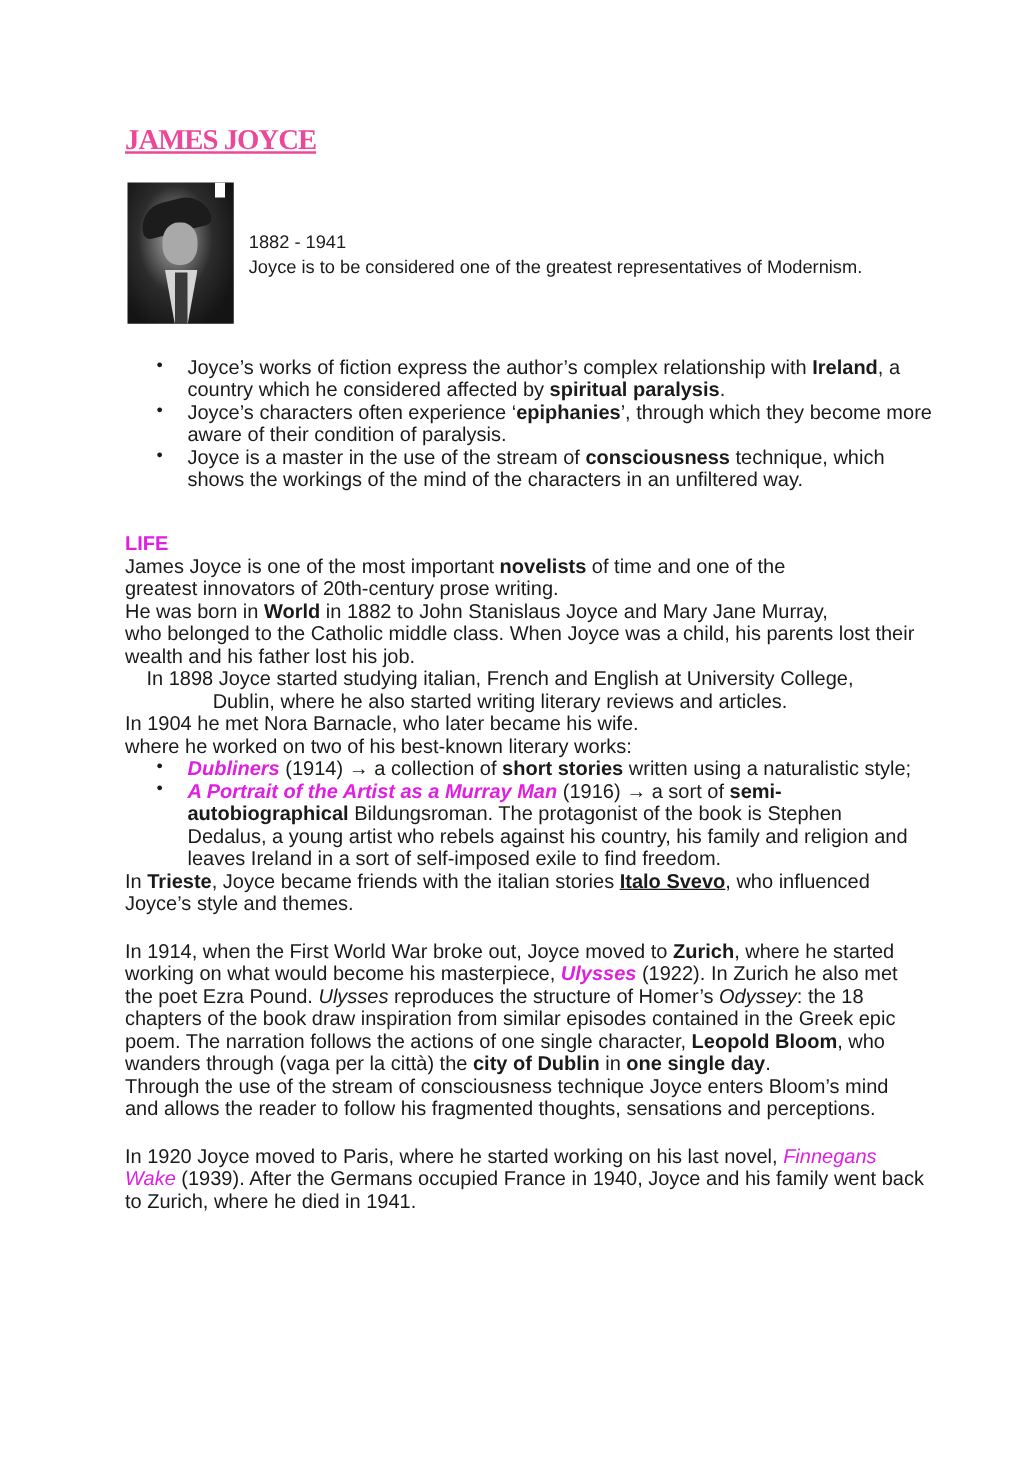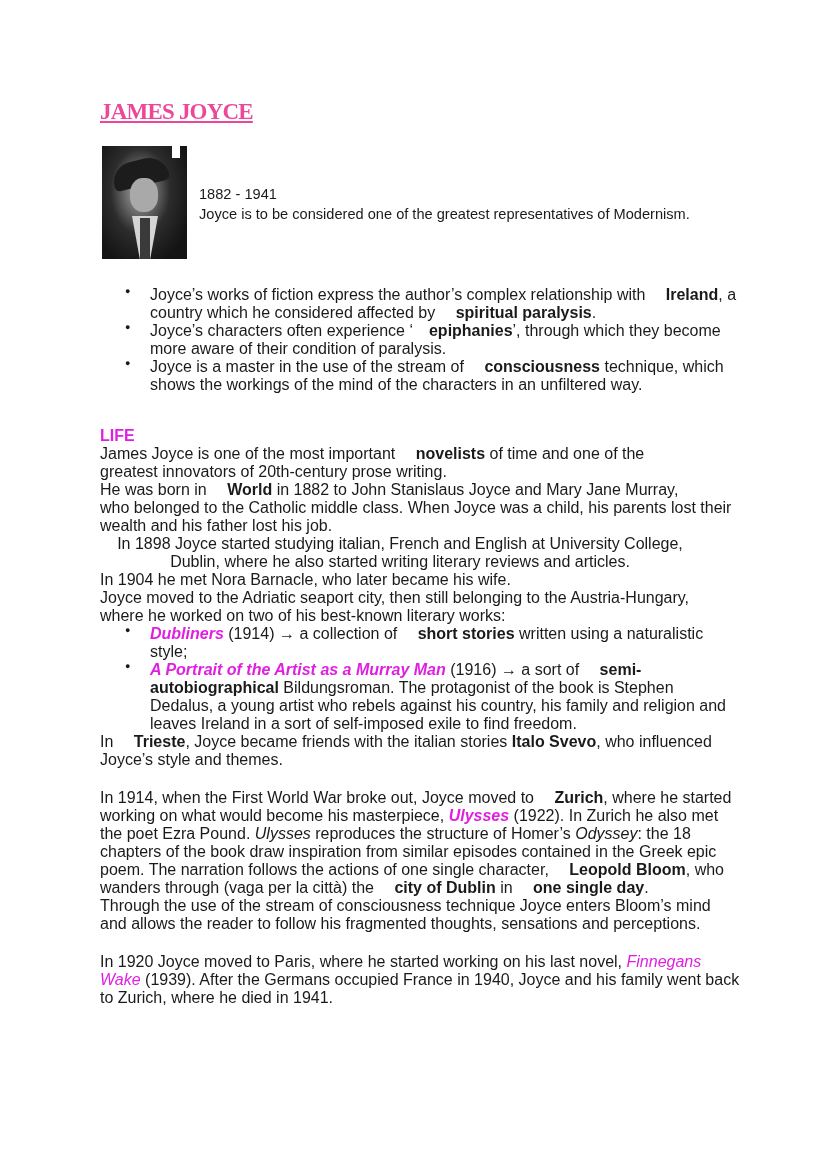--- a/index.html
+++ b/index.html
@@ -22,22 +22,22 @@
     .photo .notch { position: absolute; left: 70px; top: 0; width: 8px; height: 12px; background: #ffffff; }
     .intro-text { position: absolute; left: 97px; top: 38px; font-size: 14.6px; line-height: 20.3px; }
     ul.points { position: absolute; left: 100px; top: 286px; margin: 0; padding: 0 0 0 50px; width: 600px; list-style: none; }
     ul.points li, ul.works li { position: relative; }
     ul.points li::before, ul.works li::before { content: "\25CF"; position: absolute; left: -25px; font-size: 9px; top: 0; }
     .section { position: absolute; left: 100px; width: 640px; }
     .life-heading { color: #e020e0; font-weight: bold; }
     ul.works { margin: 0; padding: 0 0 0 50px; list-style: none; }
     .pink-bi { color: #e020e0; font-weight: bold; font-style: italic; }
     .pink-i { color: #e020e0; font-style: italic; }
-    .u-bold { font-weight: bold; }
-    b { font-weight: bold; margin-left: 16px; }
+    .u-bold { font-weight: bold; text-decoration: underline; }
+    b { font-weight: bold; }
     p { margin: 0; }
   </style>
 </head>
 <body>
 
 <h1 class="title">JAMES JOYCE</h1>
 
 <div class="intro">
   <div class="photo" title="Portrait photo of James Joyce wearing a hat and glasses">
     <div class="hat"></div>
@@ -57,21 +57,20 @@
   <li><span>Joyce’s characters often experience ‘</span><b>epiphanies</b><span>’, through which they become more aware of their condition of paralysis.</span></li>
   <li><span>Joyce is a master in the use of the stream of </span><b>consciousness</b><span> technique, which shows the workings of the mind of the characters in an unfiltered way.</span></li>
 </ul>
 
 <div class="section" style="top:427px;">
   <div class="life-heading">LIFE</div>
   <p style="width:575px;"><span>James Joyce is one of the most important </span><b>novelists</b><span> of time and one of the greatest innovators of 20th-century prose writing.</span></p>
   <p><span>He was born in </span><b>World</b><span> in 1882 to John Stanislaus Joyce and Mary Jane Murray,</span><br><span>who belonged to the Catholic middle class. When Joyce was a child, his parents lost their wealth and his father lost his job.</span></p>
   <p style="width:600px;text-align:center;">In 1898 Joyce started studying italian, French and English at University College, Dublin, where he also started writing literary reviews and articles.</p>
   <p>In 1904 he met Nora Barnacle, who later became his wife.</p>
-  <p>Joyce moved to the Adriatic seaport city, then still belonging to the Austria-Hungary,</p>
   <p>where he worked on two of his best-known literary works:</p>
   <ul class="works">
     <li><span class="pink-bi">Dubliners</span><span> (1914) → a collection of </span><b>short stories</b><span> written using a naturalistic style;</span></li>
     <li><span class="pink-bi">A Portrait of the Artist as a Murray Man</span><span> (1916) → a sort of </span><b>semi-autobiographical</b><span> Bildungsroman. The protagonist of the book is Stephen Dedalus, a young artist who rebels against his country, his family and religion and leaves Ireland in a sort of self-imposed exile to find freedom.</span></li>
   </ul>
   <p><span>In </span><b>Trieste</b><span>, Joyce became friends with the italian stories </span><span class="u-bold">Italo Svevo</span><span>, who influenced Joyce’s style and themes.</span></p>
   <p style="height:20px;"></p>
   <p><span>In 1914, when the First World War broke out, Joyce moved to </span><b>Zurich</b><span>, where he started working on what would become his masterpiece, </span><span class="pink-bi">Ulysses</span><span> (1922). In Zurich he also met the poet Ezra Pound. </span><i>Ulysses</i><span> reproduces the structure of Homer’s </span><i>Odyssey</i><span>: the 18 chapters of the book draw inspiration from similar episodes contained in the Greek epic poem. The narration follows the actions of one single character, </span><b>Leopold Bloom</b><span>, who wanders through (vaga per la città) the </span><b>city of Dublin</b><span> in </span><b>one single day</b><span>.</span></p>
   <p>Through the use of the stream of consciousness technique Joyce enters Bloom’s mind</p>
   <p>and allows the reader to follow his fragmented thoughts, sensations and perceptions.</p>

